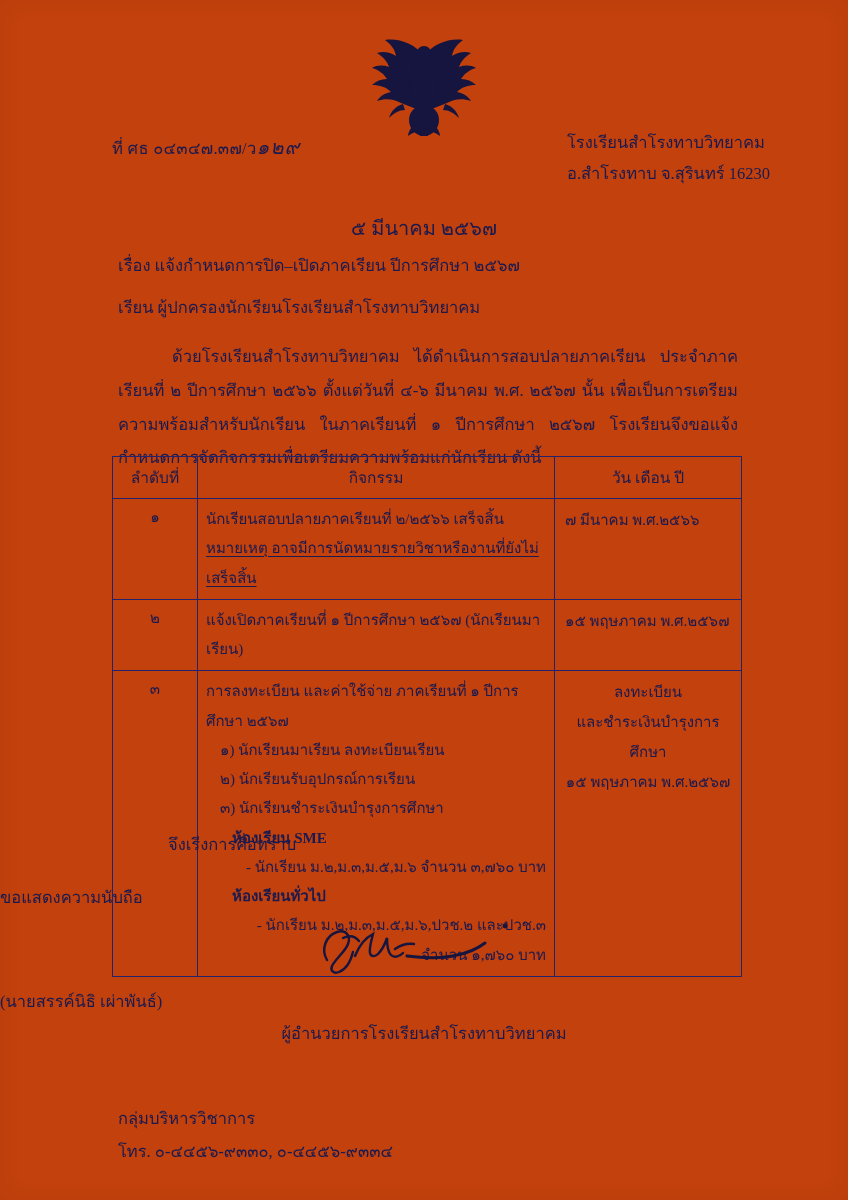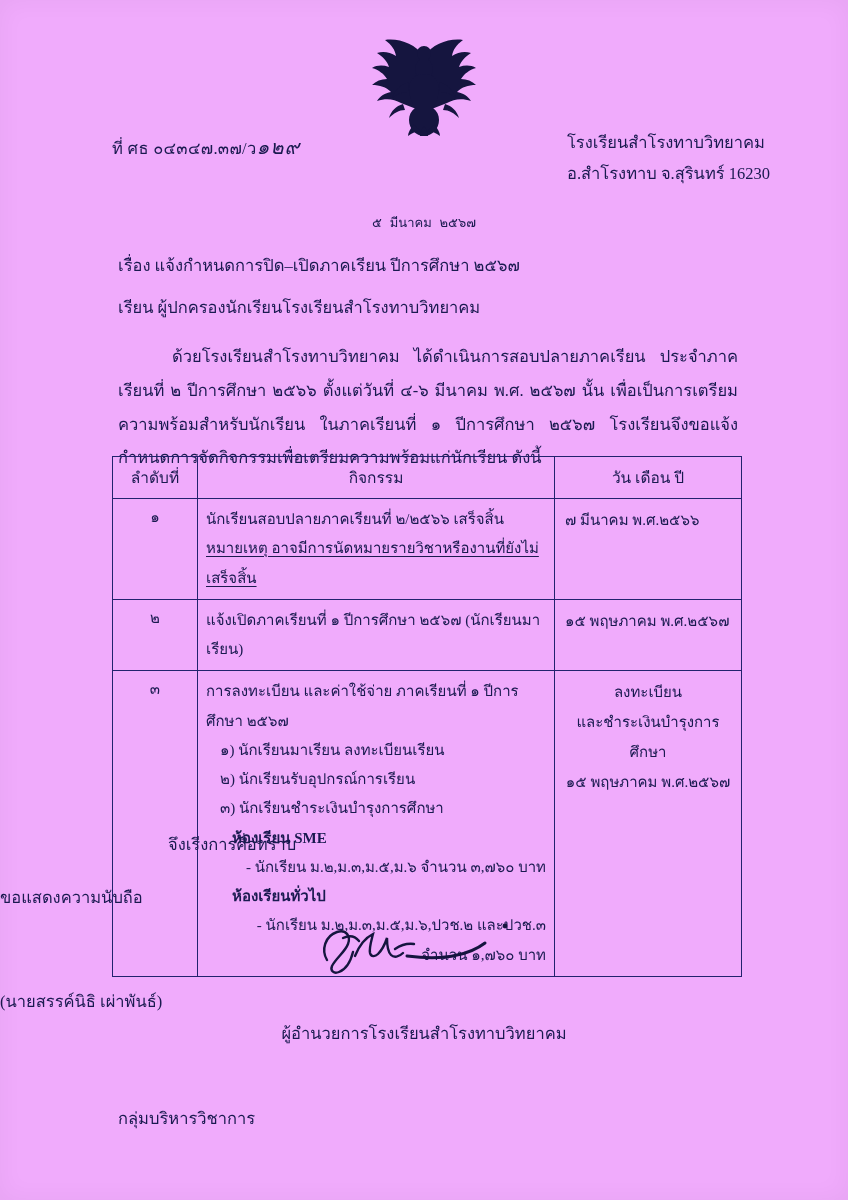--- a/index.html
+++ b/index.html
@@ -11,21 +11,21 @@
     width: 848px;
     height: 1200px;
     position: relative;
     font-family: "Liberation Serif", "DejaVu Serif", serif;
     color: #1a1a50;
     overflow: hidden;
   }
   .page {
     position: absolute;
     inset: 0;
-    background: #f0abfc;
+    background: #c2410c;
     padding: 0;
   }
   
   .emblem {
     position: absolute;
     left: 50%;
     top: 38px;
     transform: translateX(-50%);
     width: 110px;
     height: 98px;
@@ -52,22 +52,21 @@
     top: 127px;
     text-align: left;
     font-size: 16.5px;
     line-height: 1.9;
   }
   .date-line {
     position: absolute;
     left: 0; right: 0;
     top: 212px;
     text-align: center;
-    font-size: 13px;
-    font-family: Liberation Mono, monospace;
+    font-size: 20px;
   }
   .subject-line {
     position: absolute;
     left: 118px;
     top: 252px;
     font-size: 16.5px;
   }
   .to-line {
     position: absolute;
     left: 118px;
@@ -288,15 +287,16 @@
         <path d="M98 40 c16 2 34 3 50-1 10-2 20-6 28-12" stroke-width="3"></path>
       </g>
       <circle cx="196" cy="10" r="2.4" fill="#15153f"></circle>
     </svg>
   </div>
 
   <div class="sign-name">(นายสรรค์นิธิ  เผ่าพันธ์)</div>
   <div class="sign-title">ผู้อำนวยการโรงเรียนสำโรงทาบวิทยาคม</div>
 
   <div class="footer-dept">กลุ่มบริหารวิชาการ</div>
+  <div class="footer-tel">โทร. ๐-๔๔๕๖-๙๓๓๐, ๐-๔๔๕๖-๙๓๓๔</div>
 
   <div class="edge-shadow"></div>
 </div>
 
 </body></html>

